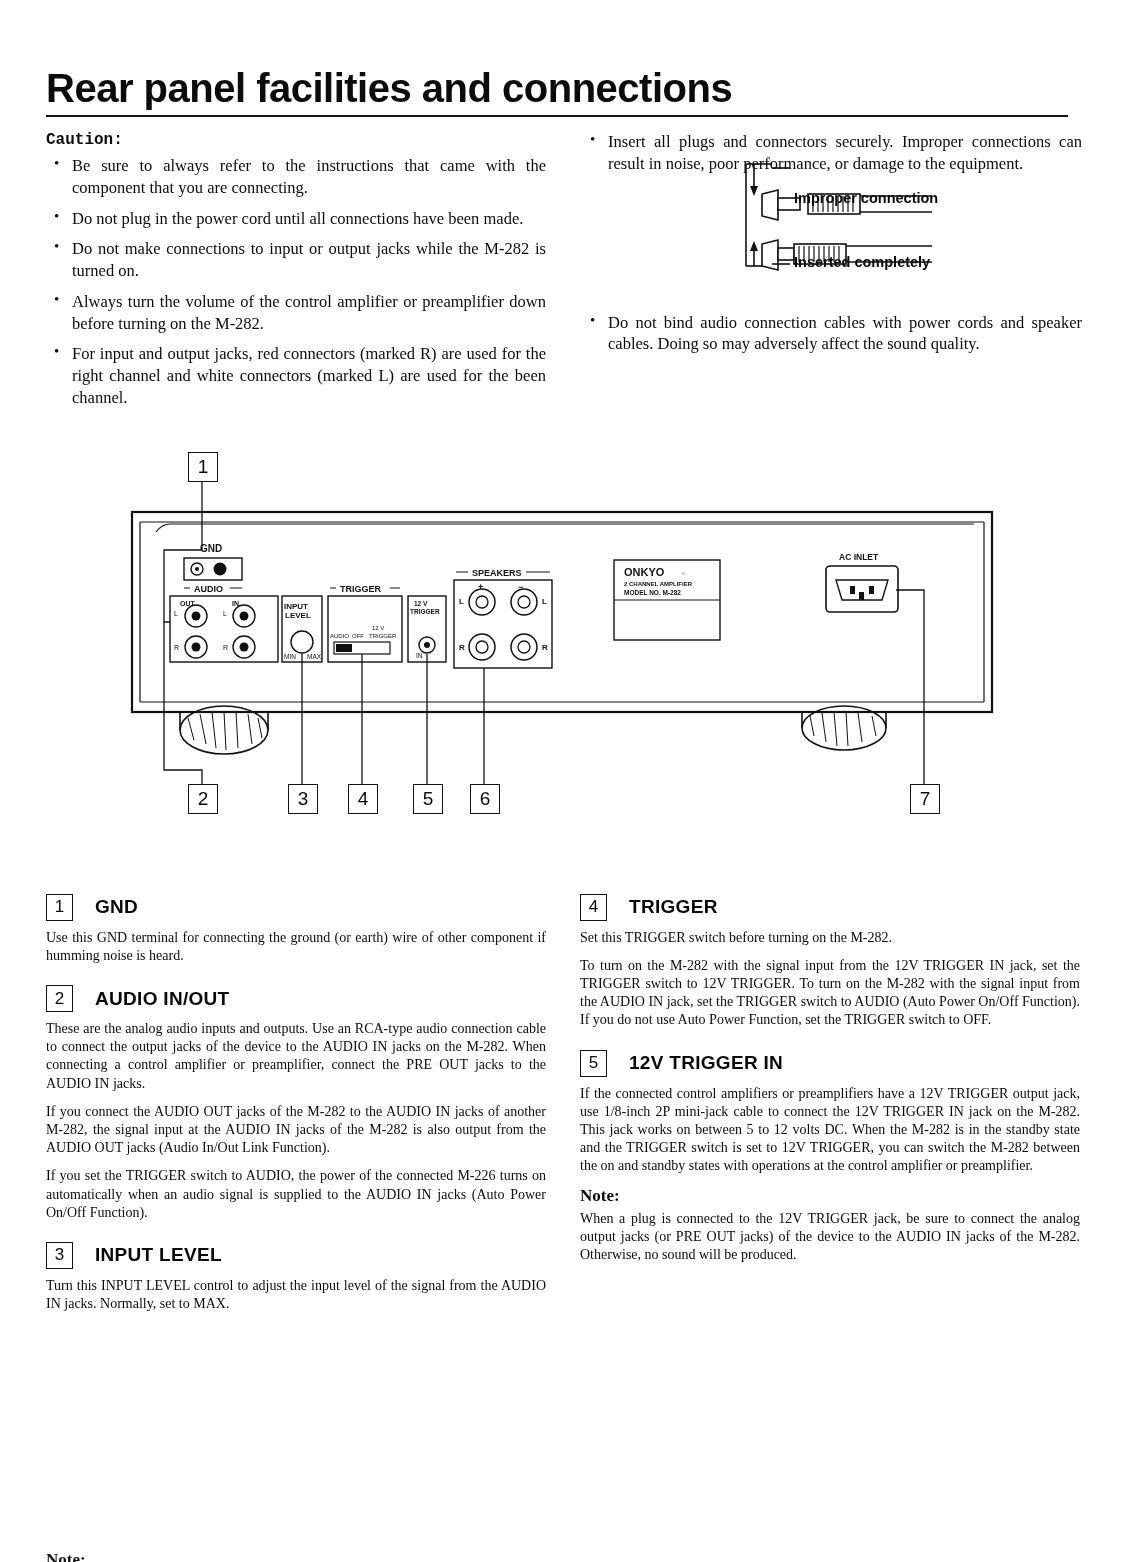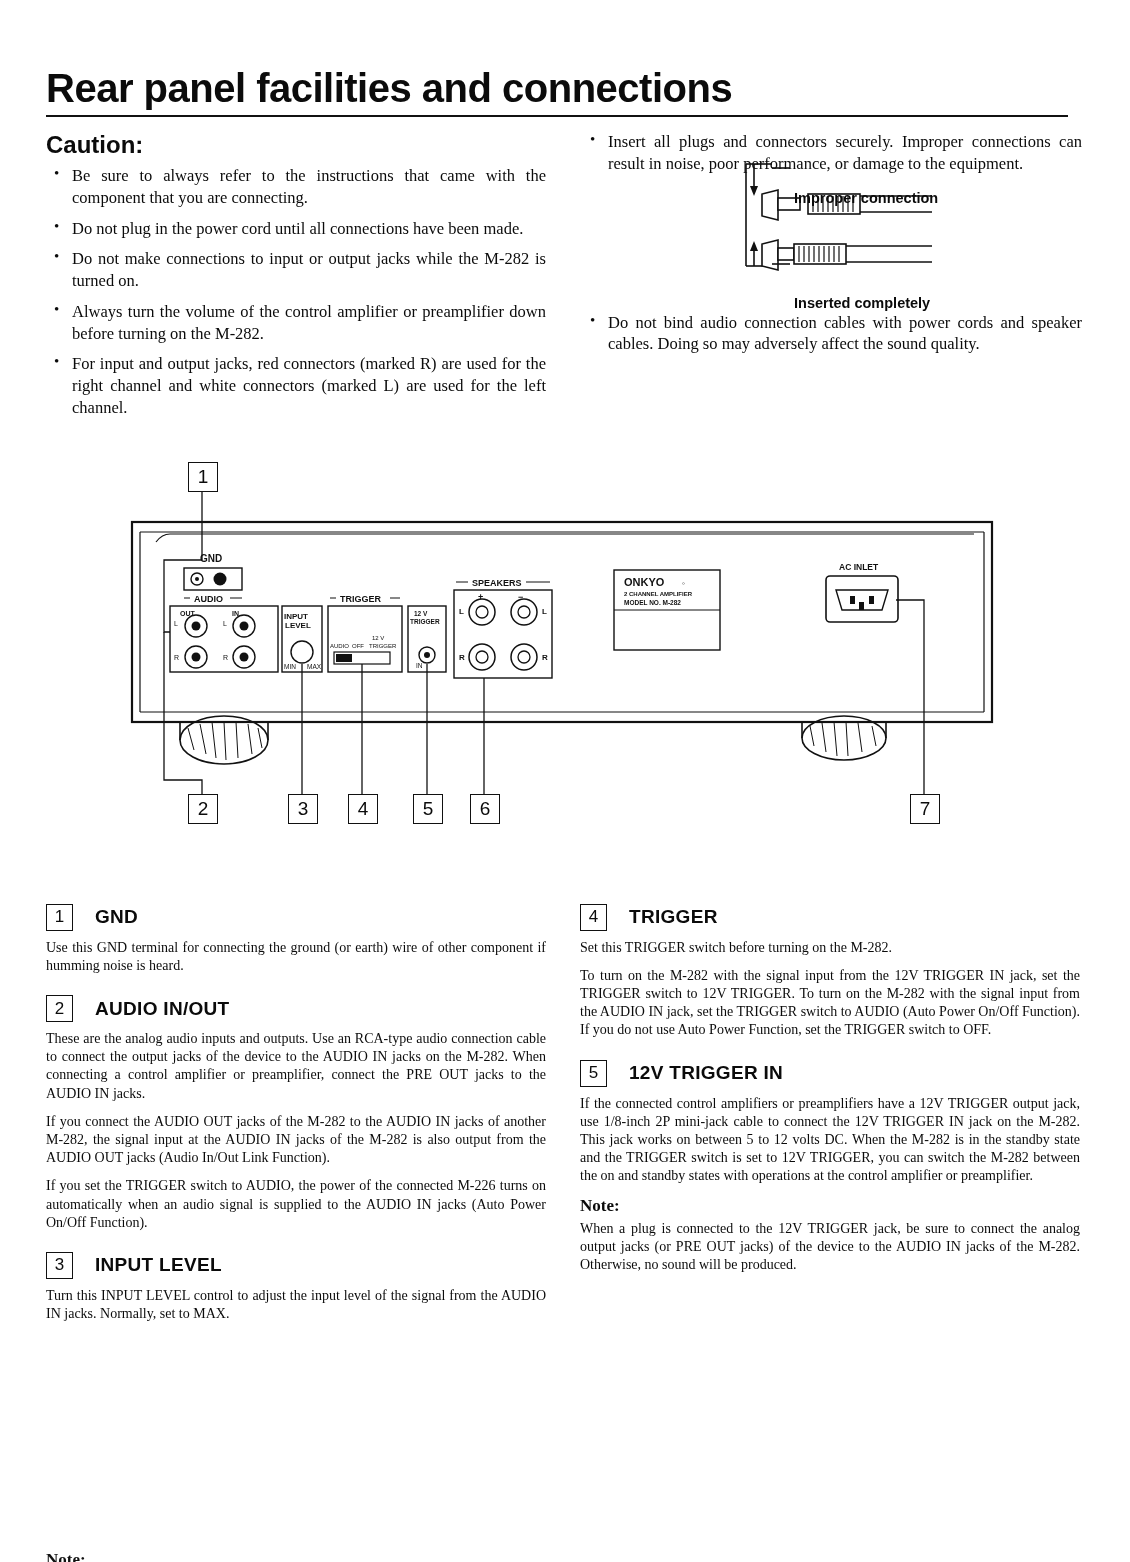--- a/index.html
+++ b/index.html
@@ -33,23 +33,23 @@
     width: 1022px;
   }
   
   .caution-wrap {
     display: flex;
     gap: 36px;
     margin-left: 2px;
   }
   .col { width: 500px; }
   .caution-head {
-    font-family: Liberation Sans, sans-serif;
-    font-weight: bold;
-    font-size: 24px;
+    font-family: Liberation Mono, monospace;
+    font-weight: bold;
+    font-size: 16px;
     margin: 0 0 6px 0;
   }
   ul.bullets { list-style: none; margin: 0; padding: 0; }
   ul.bullets > li {
     position: relative;
     padding-left: 26px;
     font-size: 16.5px;
     line-height: 1.32;
     margin-bottom: 9px;
     text-align: justify;
@@ -154,21 +154,21 @@
 
   <div class="caution-wrap">
 
     <div class="col">
       <div class="caution-head">Caution:</div>
       <ul class="bullets">
         <li>Be sure to always refer to the instructions that came with the component that you are connecting.</li>
         <li>Do not plug in the power cord until all connections have been made.</li>
         <li>Do not make connections to input or output jacks while the M-282 is turned on.</li>
         <li>Always turn the volume of the control amplifier or preamplifier down before turning on the M-282.</li>
-        <li>For input and output jacks, red connectors (marked R) are used for the right channel and white connectors (marked L) are used for the left channel.</li>
+        <li>For input and output jacks, red connectors (marked R) are used for the right channel and white connectors (marked L) are used for the been channel.</li>
       </ul>
     </div>
 
     <div class="col">
       <ul class="bullets">
         <li>Insert all plugs and connectors securely. Improper connections can result in noise, poor performance, or damage to the equipment.</li>
       </ul>
 
       <div class="plug-diagram">
         <svg width="330" height="150" viewBox="0 0 330 150">
@@ -212,21 +212,21 @@
               <line x1="102" y1="100" x2="102" y2="116"></line>
             <line x1="107" y1="100" x2="107" y2="116"></line>
           </g>
           <path d="M114 100 L200 100" stroke="#111" stroke-width="1.6" fill="none"></path>
           <path d="M114 116 L200 116" stroke="#111" stroke-width="1.6" fill="none"></path>
 
           <path d="M40 22 L58 22" stroke="#111" stroke-width="1.6" fill="none"></path>
           <path d="M40 118 L58 118" stroke="#111" stroke-width="1.6" fill="none"></path>
         </svg>
         <span class="plug-label" style="left:62px; top:12px;margin-top:32px;">Improper connection</span>
-        <span class="plug-label" style="left:62px; top:108px;margin-top:41px;">Inserted completely</span>
+        <span class="plug-label" style="left:62px; top:108px;">Inserted completely</span>
       </div>
 
       <ul class="bullets" style="margin-top:16px;">
         <li>Do not bind audio connection cables with power cords and speaker cables. Doing so may adversely affect the sound quality.</li>
       </ul>
     </div>
   </div>
 
   <div class="figure">
     <svg width="1040" height="440" viewBox="0 0 1040 440">

